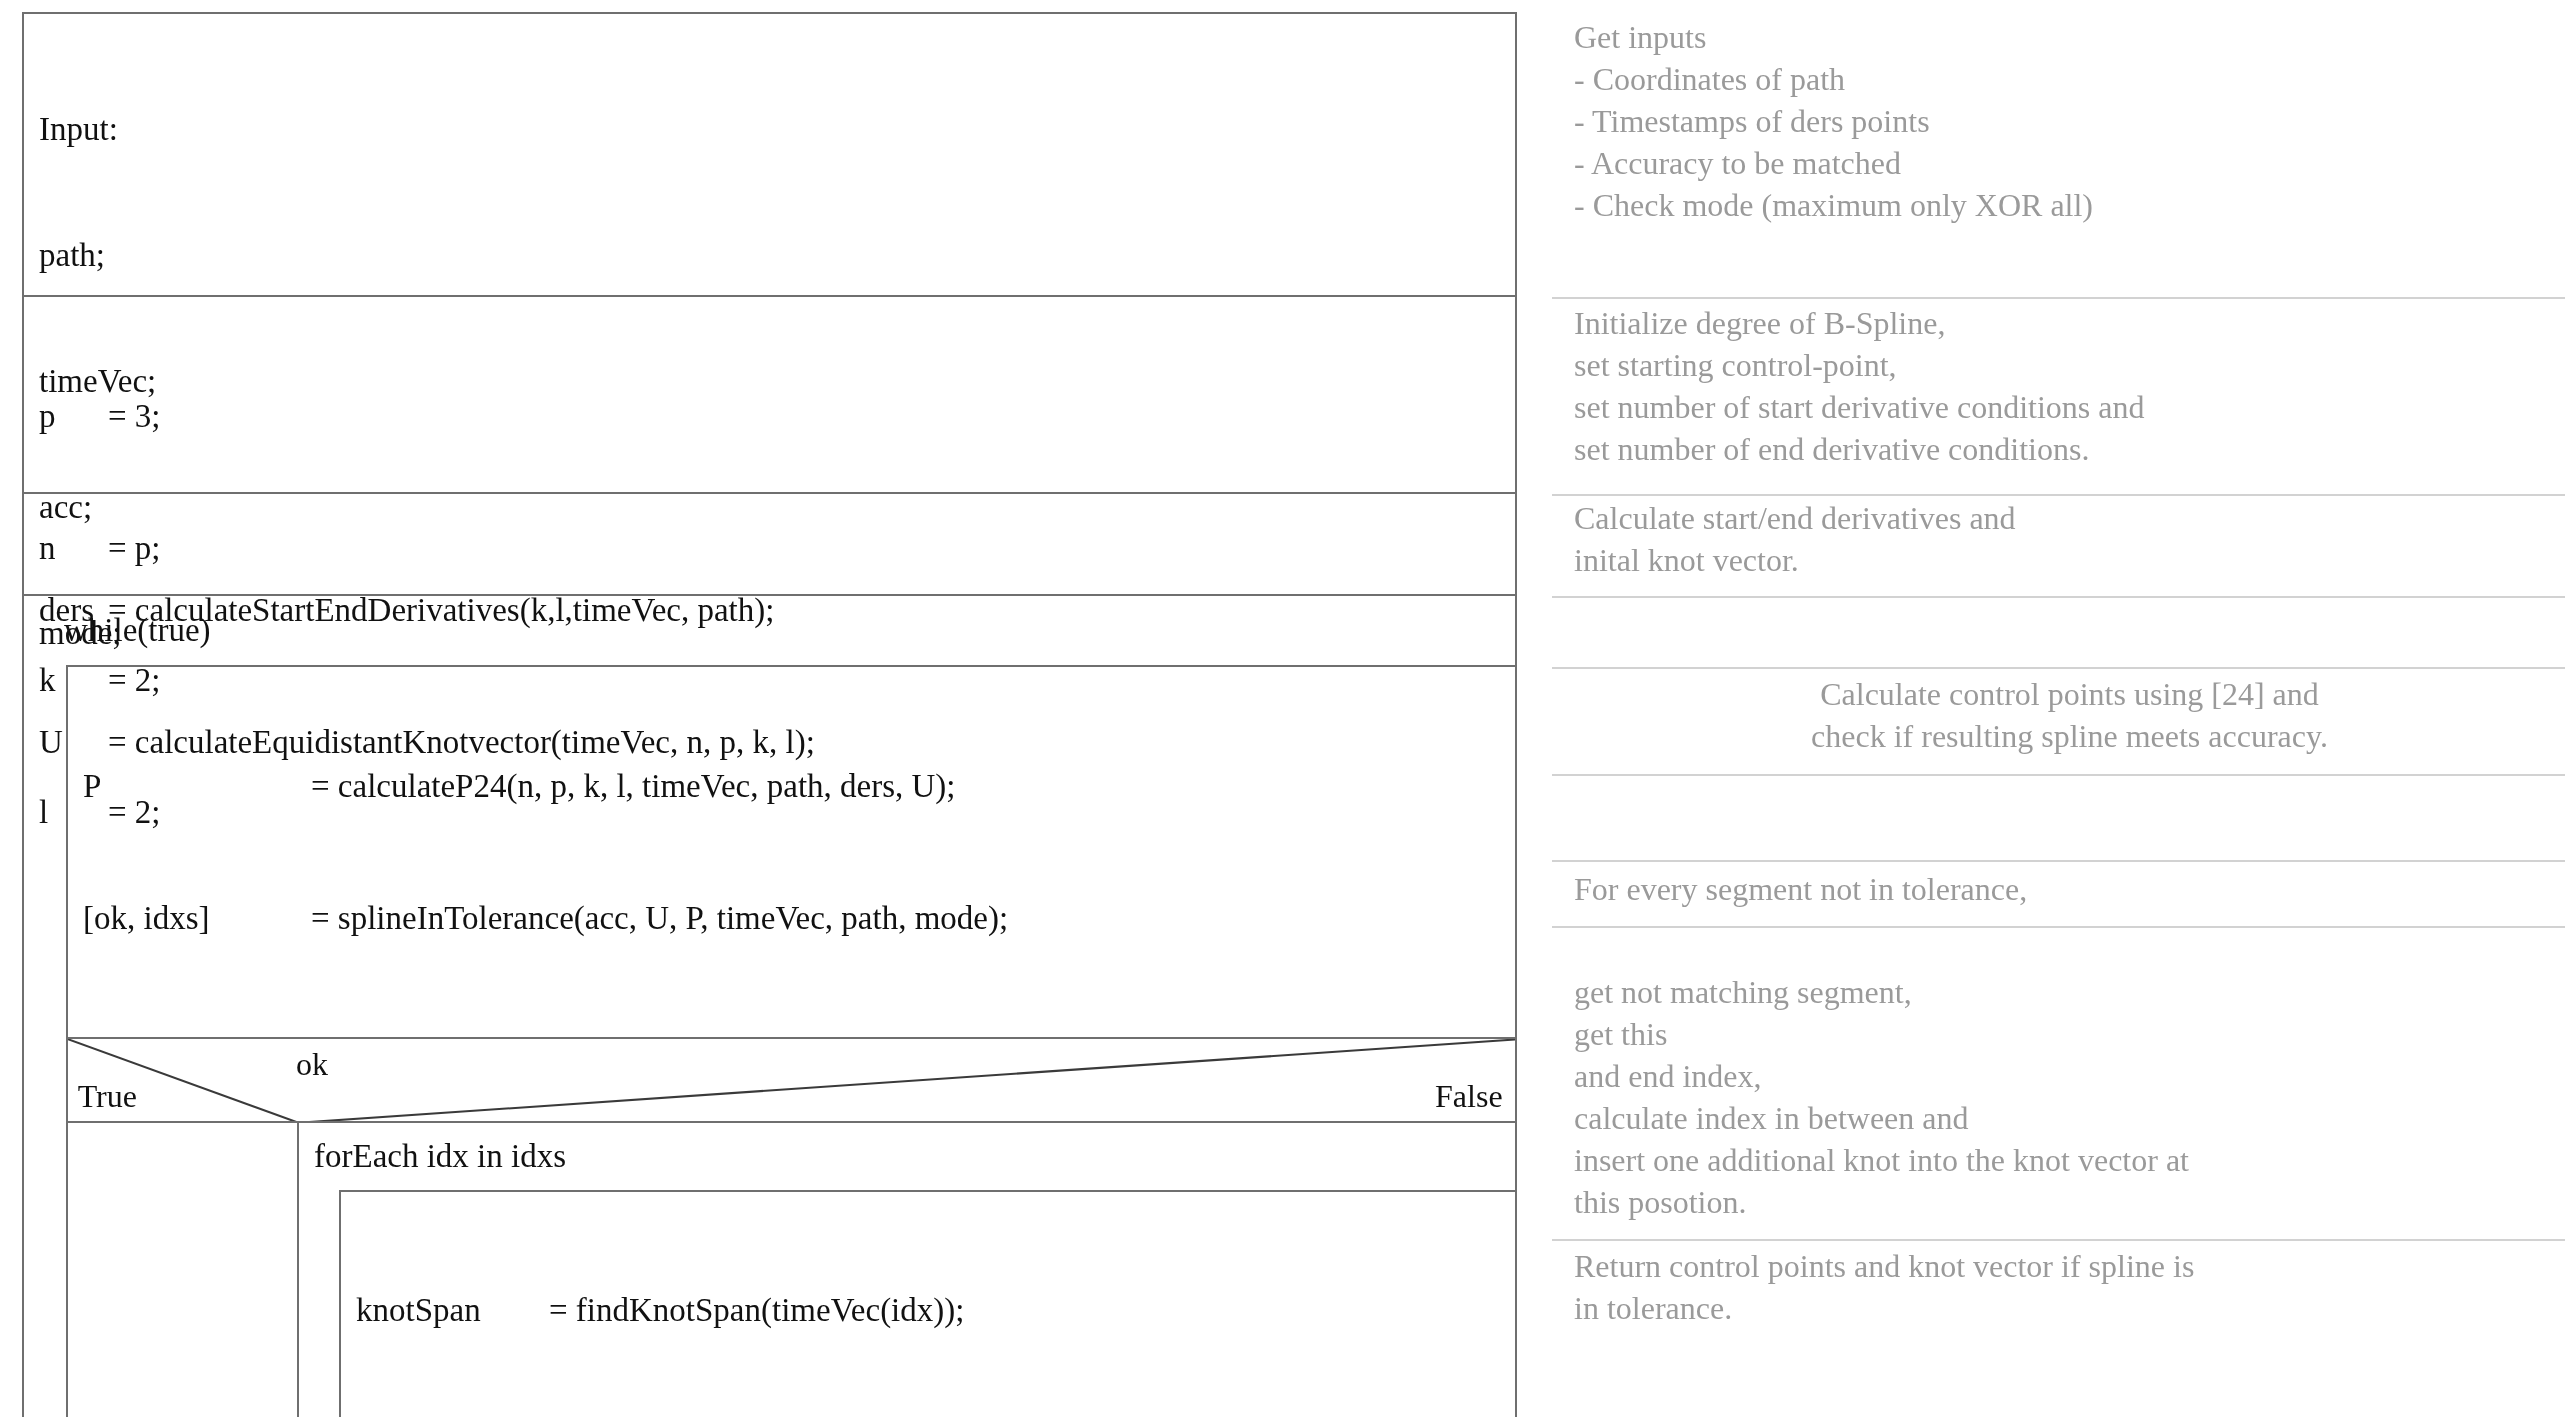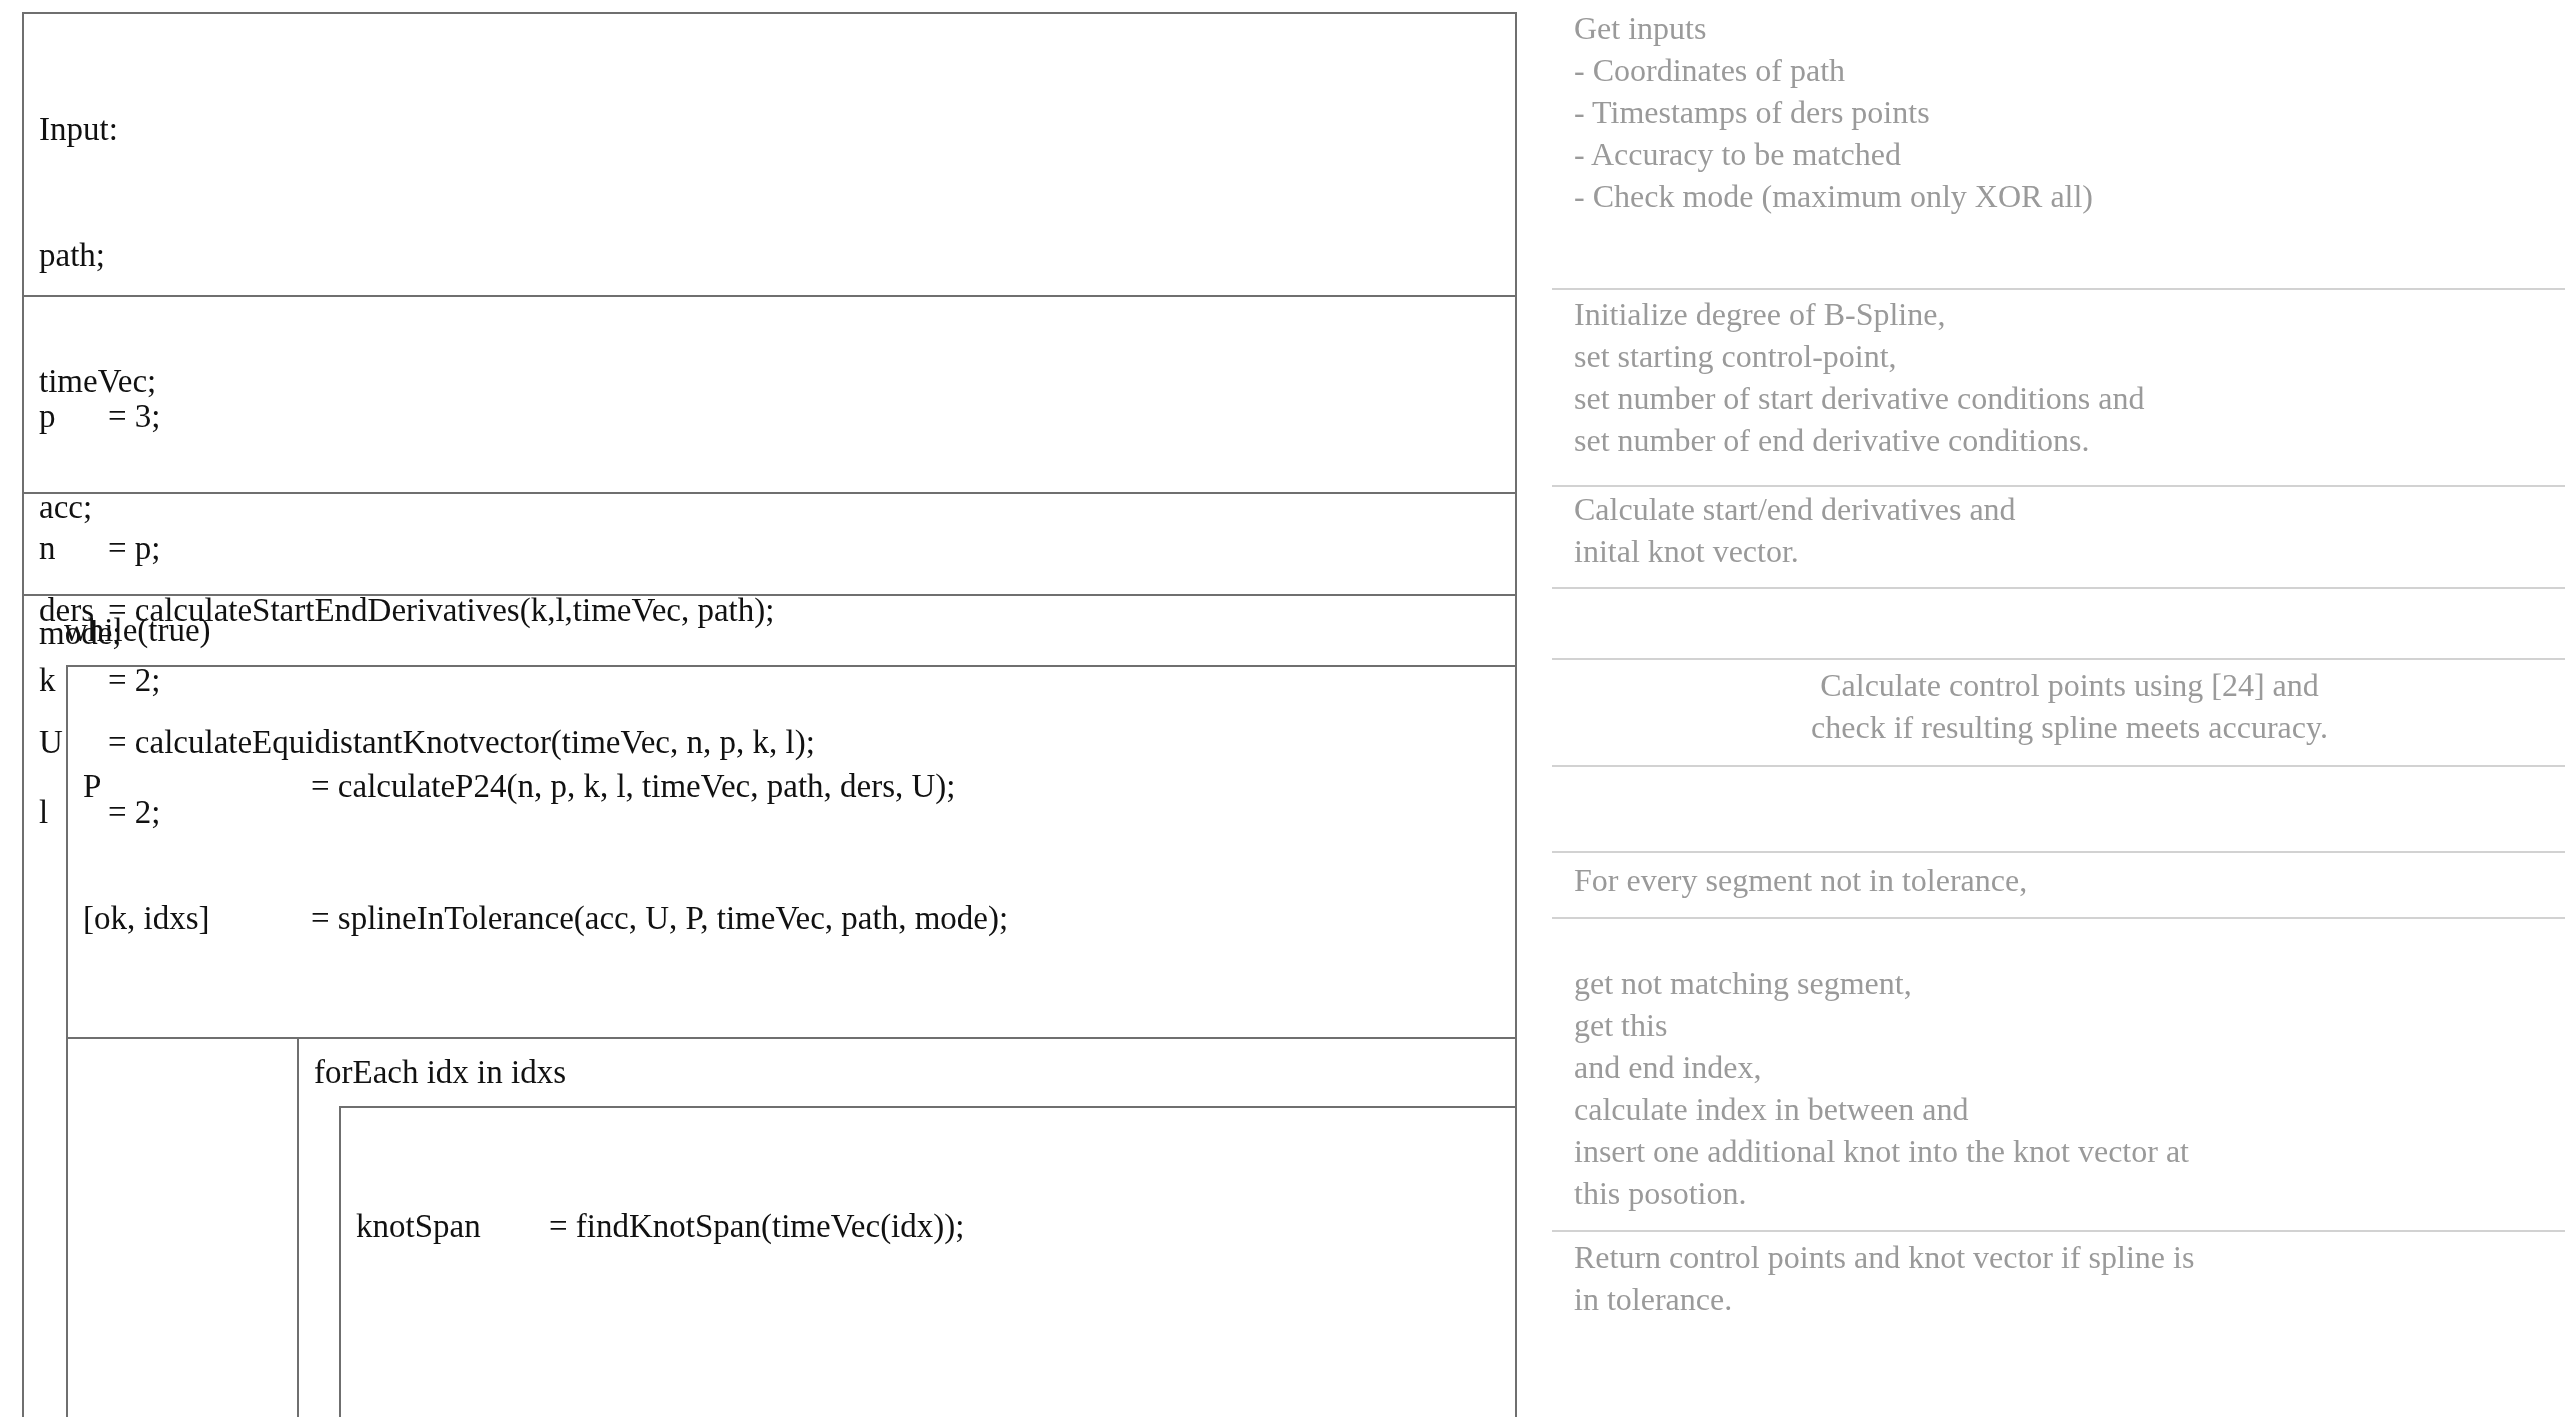--- a/index.html
+++ b/index.html
@@ -85,21 +85,21 @@
     border-left:2.1px solid #6f6f6f;
     border-top:2.1px solid #6f6f6f;
   }
 
   
   .c1{display:inline-block;}
   .c2{display:inline-block;}
 
   
   #comments{
-    position:absolute;left:1552px;top:7px;width:1013px;
+    position:absolute;left:1552px;top:16px;width:1013px;
   }
   .cblock{
     box-sizing:border-box;
     border-bottom:2.8px solid #d2d2d2;
     color:#9a9a9a;
     font-size:32px;
     line-height:42px;
     padding-left:22px;
   }
   .cblock .cl{display:block;white-space:pre;}
@@ -144,20 +144,29 @@
 
         <div class="whilebody">
 
           <div style="border-bottom:2.1px solid #6f6f6f;">
             <div class="code" style="line-height:44px;padding-bottom:8.3px;">
               <span class="ln"><span class="c1" style="width:228px">P</span><span class="c2">= calculateP24(n, p, k, l, timeVec, path, ders, U);</span></span>
               <span class="ln"><span class="c1" style="width:228px">[ok, idxs]</span><span class="c2">= splineInTolerance(acc, U, P, timeVec, path, mode);</span></span>
             </div>
           </div>
 
+          <div class="decision">
+            <svg width="1451" height="84" viewBox="0 0 2102 121">
+              <line x1="0" y1="0" x2="334" y2="121" stroke="#3a3a3a" stroke-width="3"></line>
+              <line x1="334" y1="121" x2="2102" y2="0" stroke="#3a3a3a" stroke-width="3"></line>
+            </svg>
+            <span class="dec-label dec-cond">ok</span>
+            <span class="dec-label dec-true">True</span>
+            <span class="dec-label dec-false">False</span>
+          </div>
 
           <div class="branches">
 
             <div class="branch-true">
               
             </div>
 
             <div class="branch-false">
               <div class="foreach-hdr">forEach idx in idxs</div>
               <div class="foreach-body">

